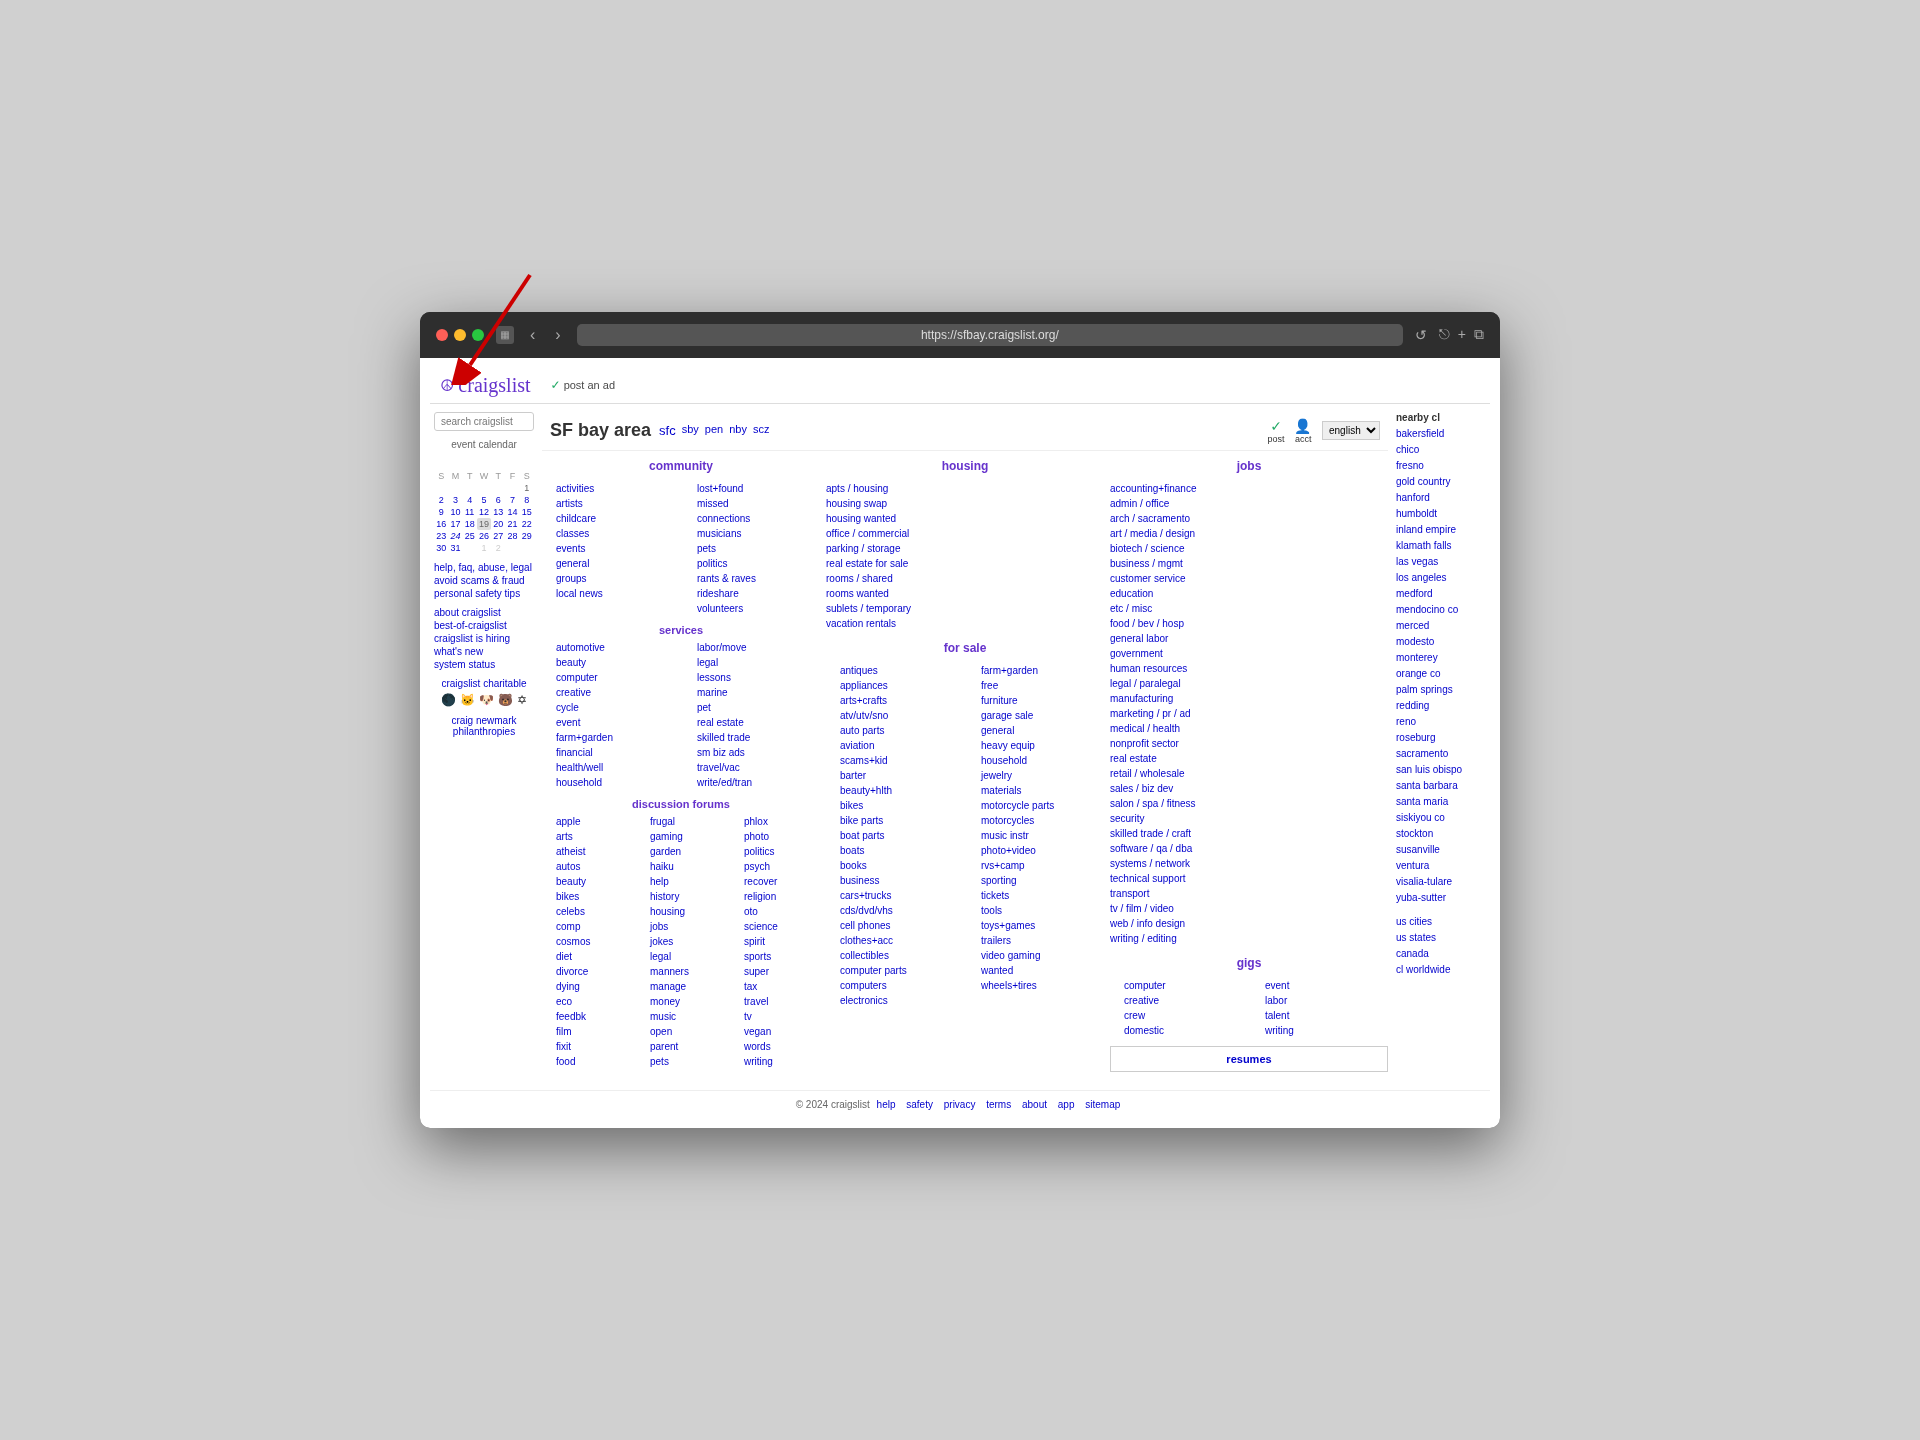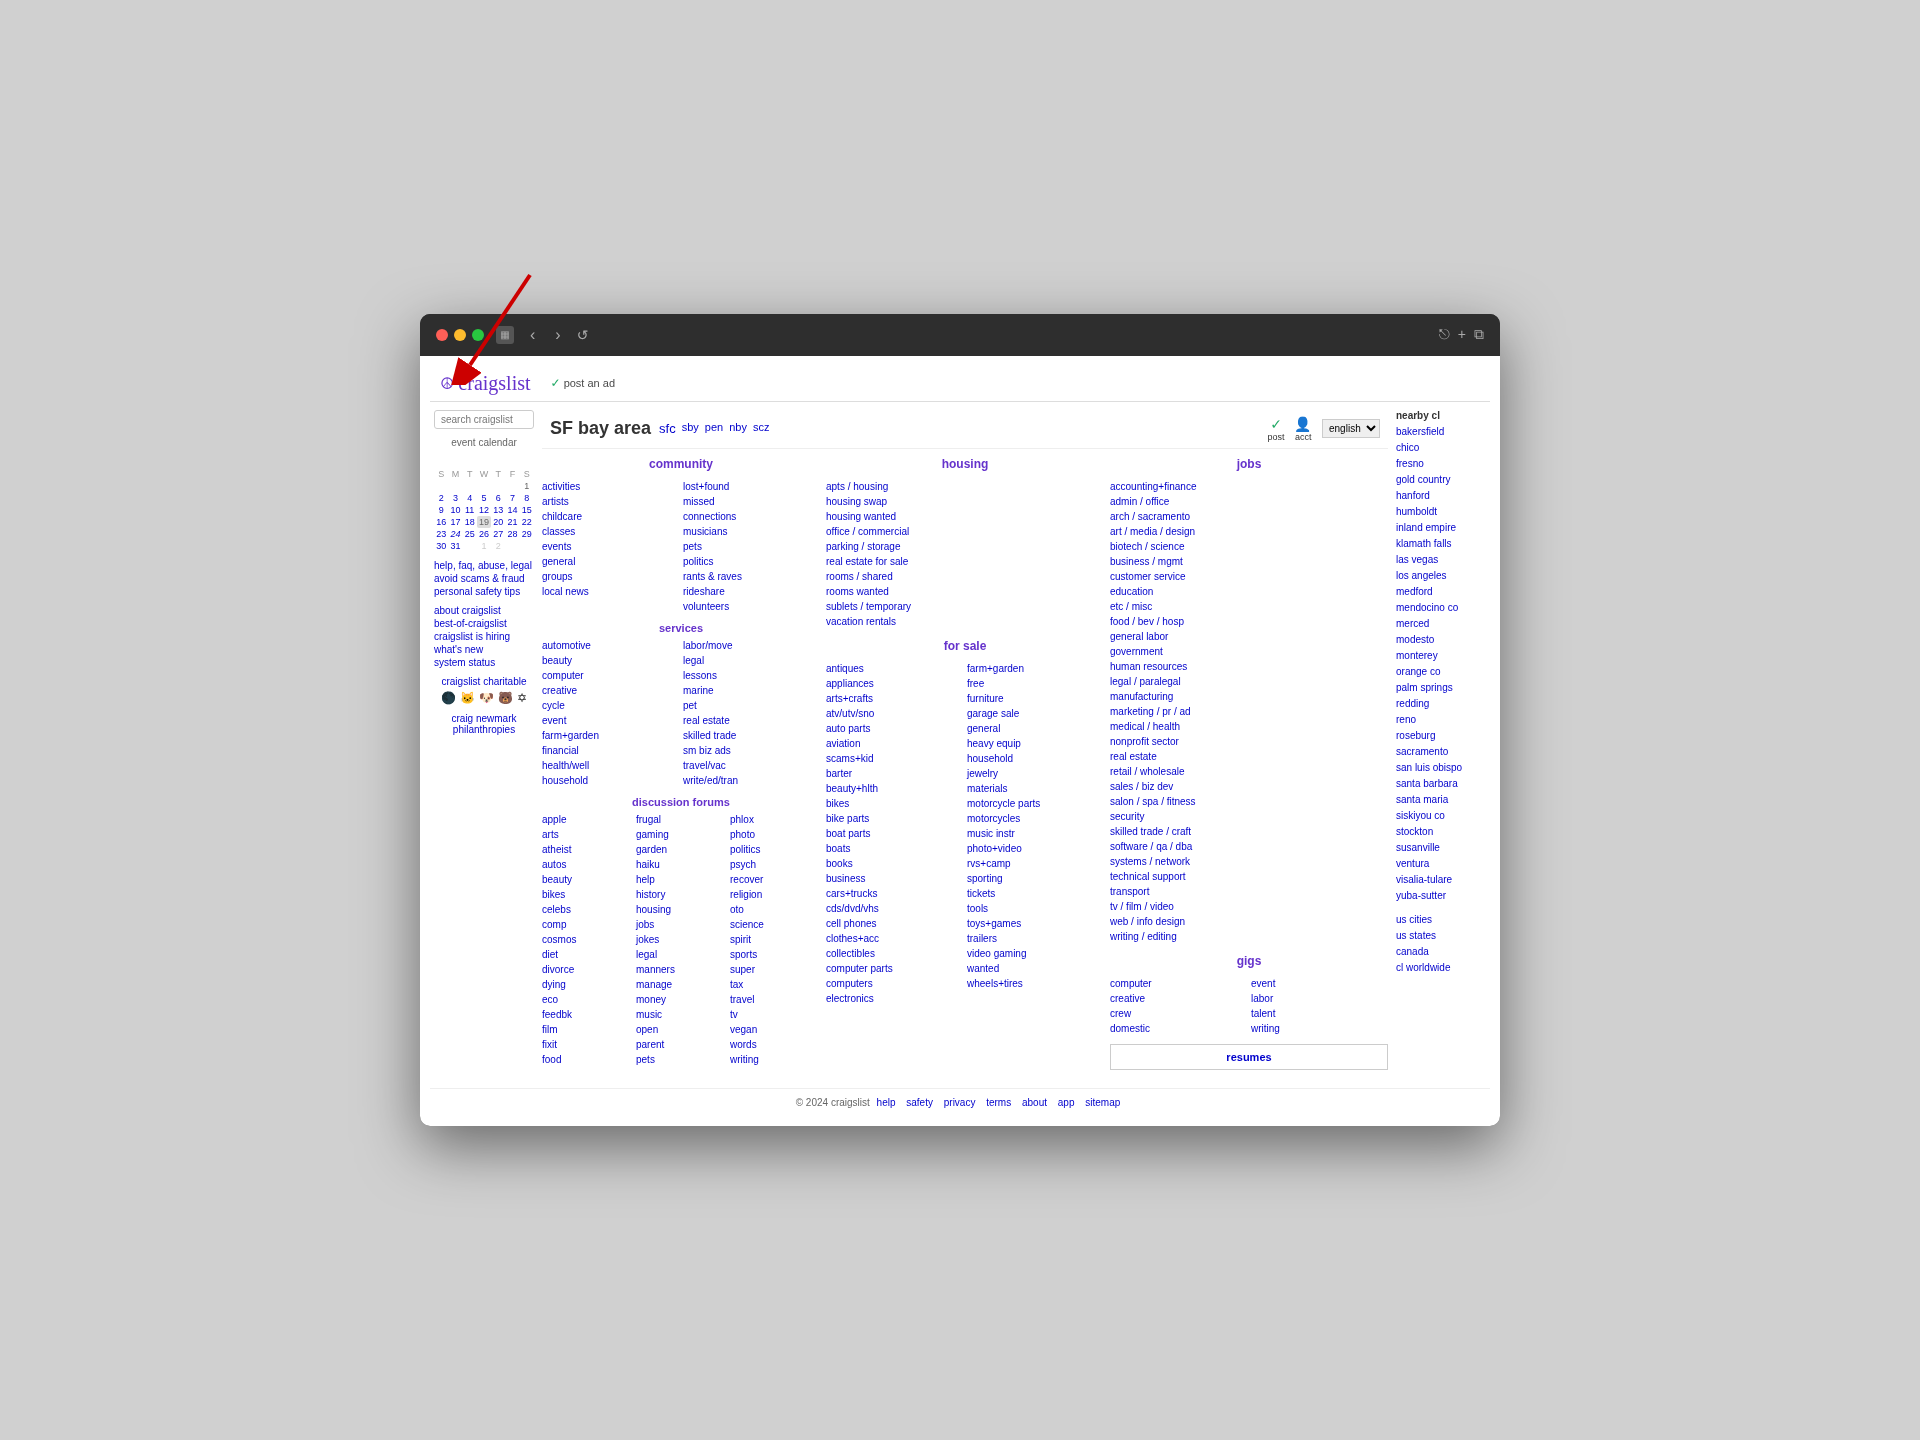--- a/index.html
+++ b/index.html
@@ -245,20 +245,21 @@
       padding: 2px;
     }
 
     .cl-cols {
       display: flex;
       gap: 4px;
     }
 
     .cl-col {
       flex: 1;
+      margin-left: 14px;
     }
 
     .cl-section a {
       display: block;
       color: #00c;
       text-decoration: none;
       font-size: 10px;
       line-height: 1.5;
       white-space: nowrap;
     }
@@ -339,20 +340,21 @@
 
   <div class="browser-titlebar">
     <div class="traffic-lights">
       <div class="traffic-light tl-red"></div>
       <div class="traffic-light tl-yellow"></div>
       <div class="traffic-light tl-green"></div>
     </div>
     <div class="browser-btn">▦</div>
     <button class="nav-btn">‹</button>
     <button class="nav-btn">›</button>
+    <div class="address-bar">https://sfbay.craigslist.org/</div>
     <span style="color:#aaa;font-size:14px;cursor:pointer;">↺</span>
     <div style="display:flex;gap:8px;color:#aaa;font-size:14px;margin-left:auto;">
       <span style="cursor:pointer;">⎋</span>
       <span style="cursor:pointer;">+</span>
       <span style="cursor:pointer;">⧉</span>
     </div>
   </div>
 
   <div class="browser-content">
     <div class="cl-page">

